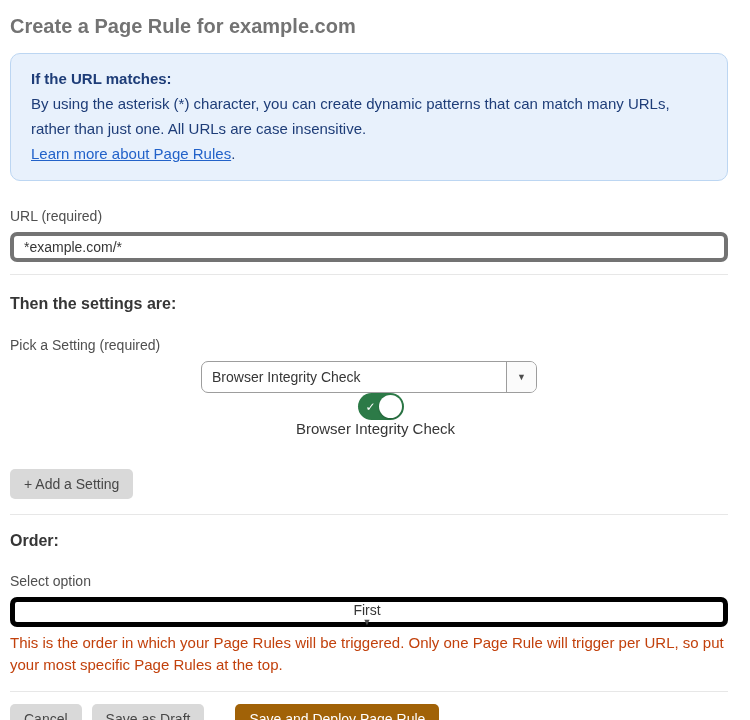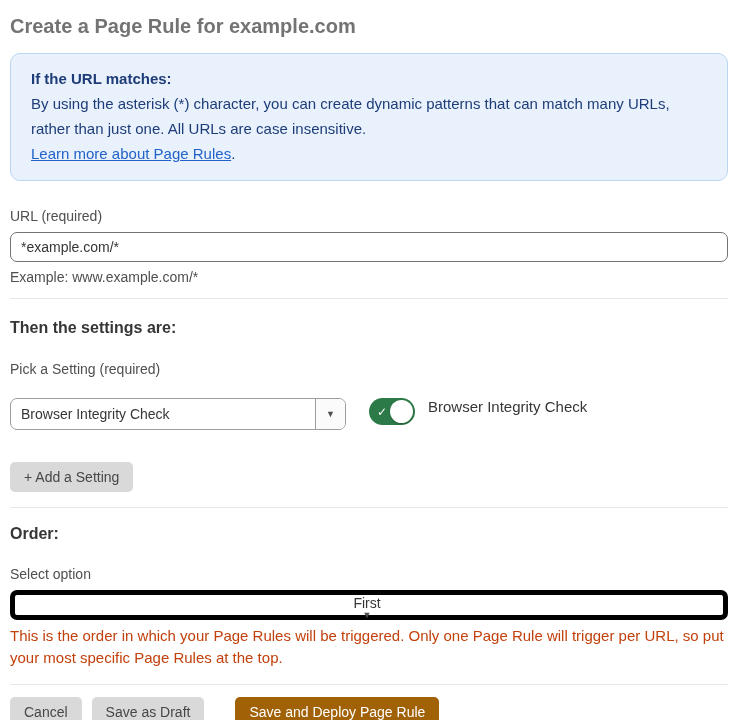--- a/index.html
+++ b/index.html
@@ -48,21 +48,21 @@
     color: #4f4f4f;
     line-height: 18px;
     margin-top: 6px;
   }
   
   .url-label { margin-top: 25px; }
   .text-input {
     margin-top: 6px;
     width: 100%;
     height: 30px;
-    border: 1px solid #737373;
+    border: 4px solid #737373;
     border-radius: 7px;
     padding: 0 10px;
     font-size: 14px;
     color: #363636;
     font-family: "Liberation Sans", "DejaVu Sans", sans-serif;
     background: #ffffff;
     outline: none;
   }
   .divider {
     border: none;
@@ -72,22 +72,24 @@
   .section-heading {
     font-size: 16px;
     font-weight: bold;
     color: #363636;
     line-height: 20px;
   }
   .settings-heading { margin-top: 19px; }
   .picker-label { margin-top: 21px; }
   
   .setting-row {
-    margin-top: 19px;
-    display: flex;
+    margin-top: 6px;
+    display: flex;
+    align-items: center;
+    flex-direction: column;
   }
   .dropdown {
     width: 336px;
     height: 32px;
     border: 1px solid #9d9d9d;
     border-radius: 7px;
     background: #ffffff;
     display: flex;
     align-items: stretch;
     cursor: pointer;
@@ -215,21 +217,20 @@
   <h1 class="page-title">Create a Page Rule for example.com</h1>
 
   <div class="info-box">
     <div class="info-heading">If the URL matches:</div>
     <div class="info-body">By using the asterisk (*) character, you can create dynamic patterns that can match many URLs, rather than just one. All URLs are case insensitive.</div>
     <div><a class="info-link">Learn more about Page Rules</a><span class="info-link-suffix">.</span></div>
   </div>
 
   <div class="field-label url-label">URL (required)</div>
   <input class="text-input" type="text" value="*example.com/*" style="">
-  <div class="helper-text">Example: www.example.com/*</div>
 
   <hr class="divider">
 
   <div class="section-heading settings-heading">Then the settings are:</div>
 
   <div class="field-label picker-label">Pick a Setting (required)</div>
 
   <div class="setting-row">
     <div class="dropdown">
       <div class="dropdown-value">Browser Integrity Check</div>

